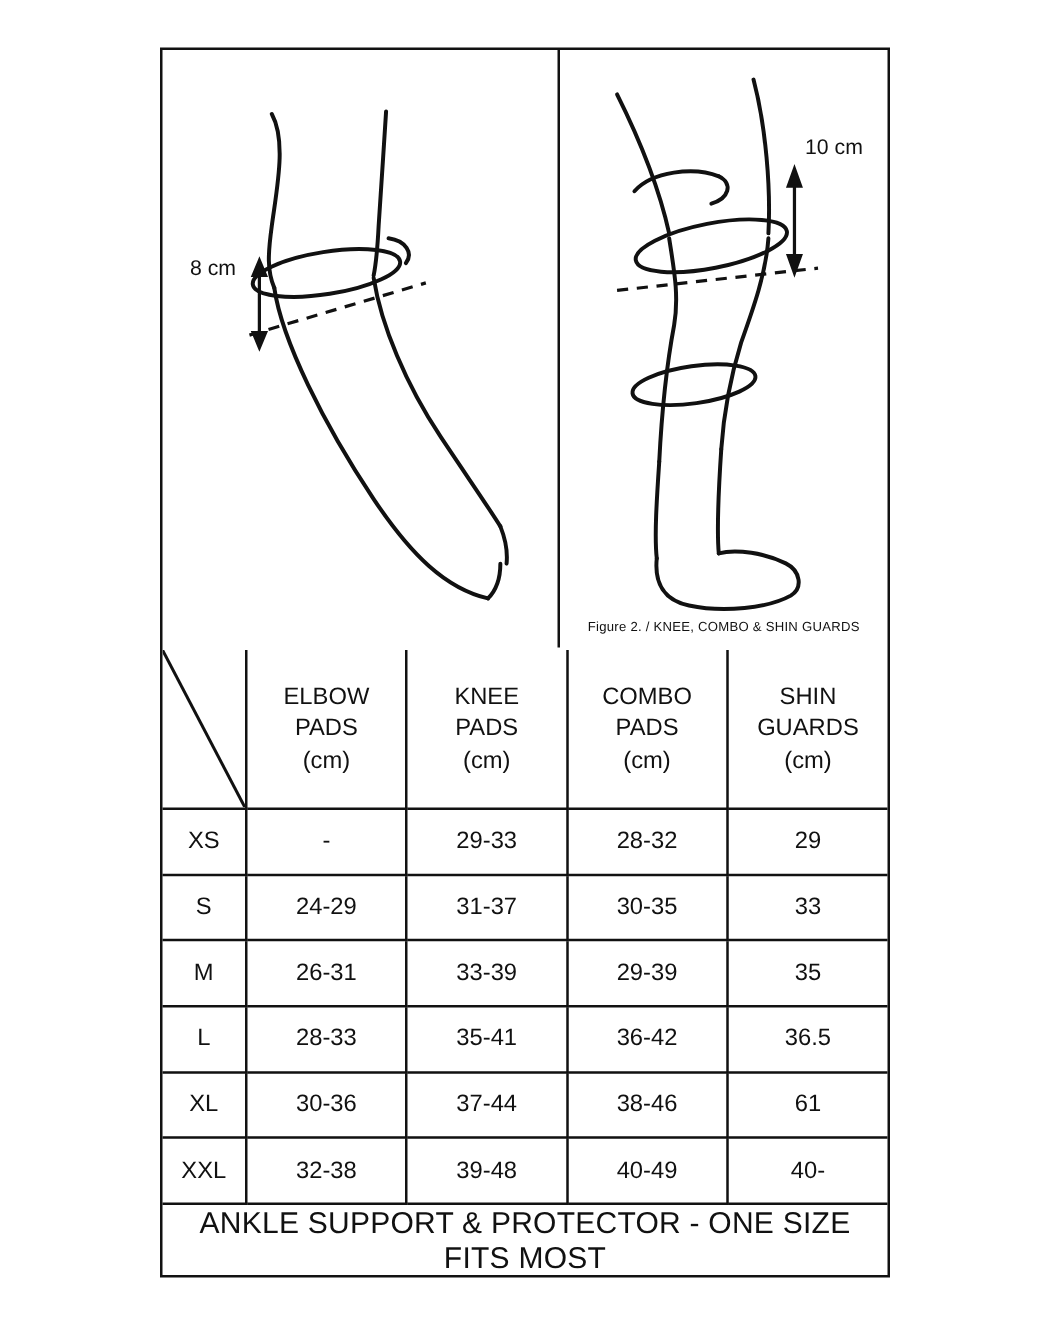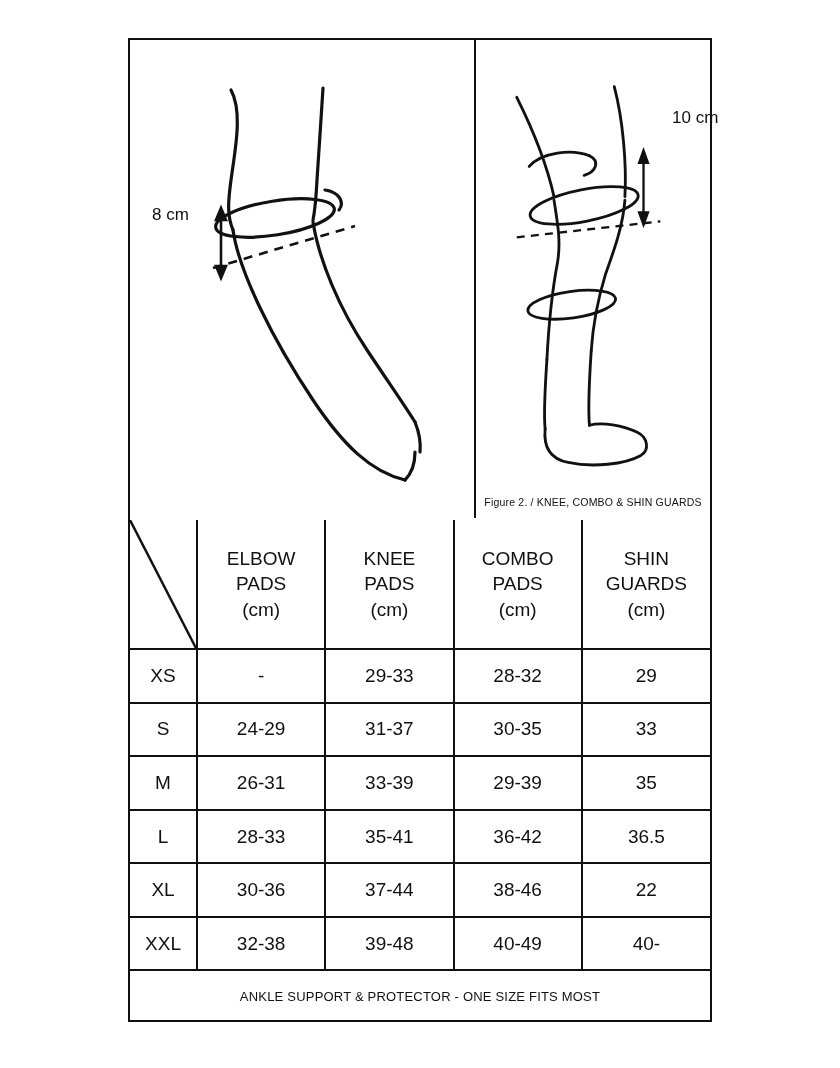--- a/index.html
+++ b/index.html
@@ -34,21 +34,21 @@
     width: 100%;
     height: 478px;
     display: flex;
   }
   .figure-cell {
     position: relative;
     box-sizing: border-box;
     height: 100%;
   }
   #figure-elbow {
-    width: 346px;
+    width: 318px;
     border-right: 2px solid #111111;
   }
   #figure-knee {
     flex: 1;
   }
   .figure-caption {
     position: absolute;
     bottom: 10px;
     left: 0;
     width: 100%;
@@ -114,21 +114,21 @@
   .head-cell {
     height: 122px;
     line-height: 1.35;
     font-size: 19px;
   }
   .head-cell .hl { display: block; }
   .size-cell { font-size: 19px; }
   .data-row td { height: 49px; }
   .footer-cell {
     height: 48px;
-    font-size: 13px;
+    font-size: 24px;
     letter-spacing: 0.2px;
   }
 </style>
 </head>
 <body>
 
 <div id="sheet">
 
   <div id="figures">
 
@@ -259,21 +259,21 @@
           <td>28-33</td>
           <td>35-41</td>
           <td>36-42</td>
           <td>36.5</td>
         </tr>
         <tr class="data-row">
           <td class="size-cell">XL</td>
           <td>30-36</td>
           <td>37-44</td>
           <td>38-46</td>
-          <td>22</td>
+          <td>61</td>
         </tr>
         <tr class="data-row">
           <td class="size-cell">XXL</td>
           <td>32-38</td>
           <td>39-48</td>
           <td>40-49</td>
           <td>40-</td>
         </tr>
 
         <tr>

